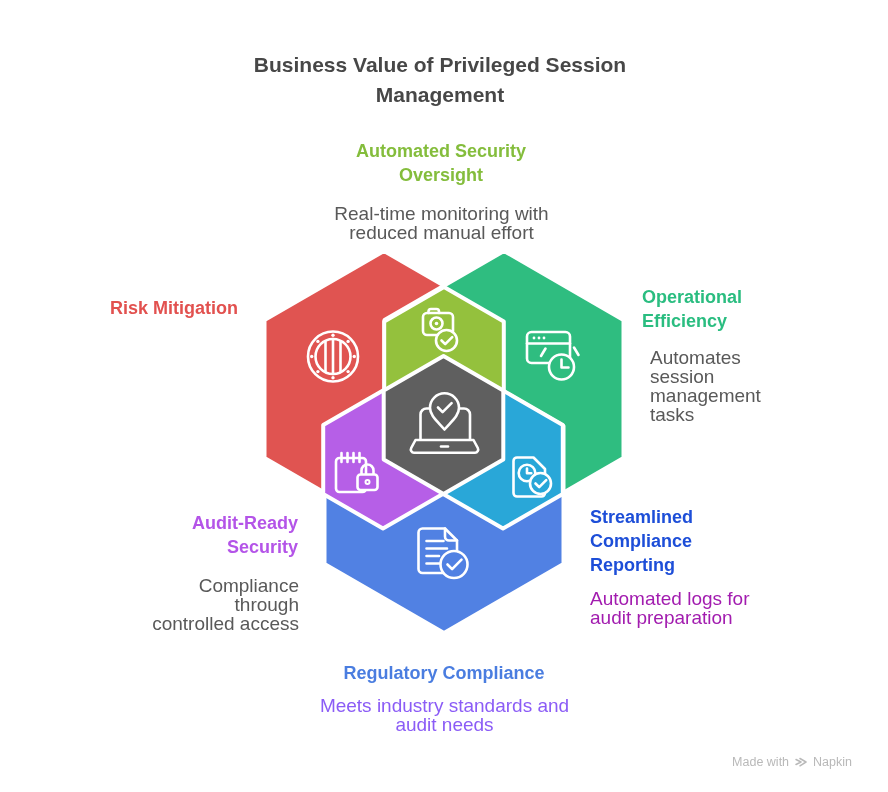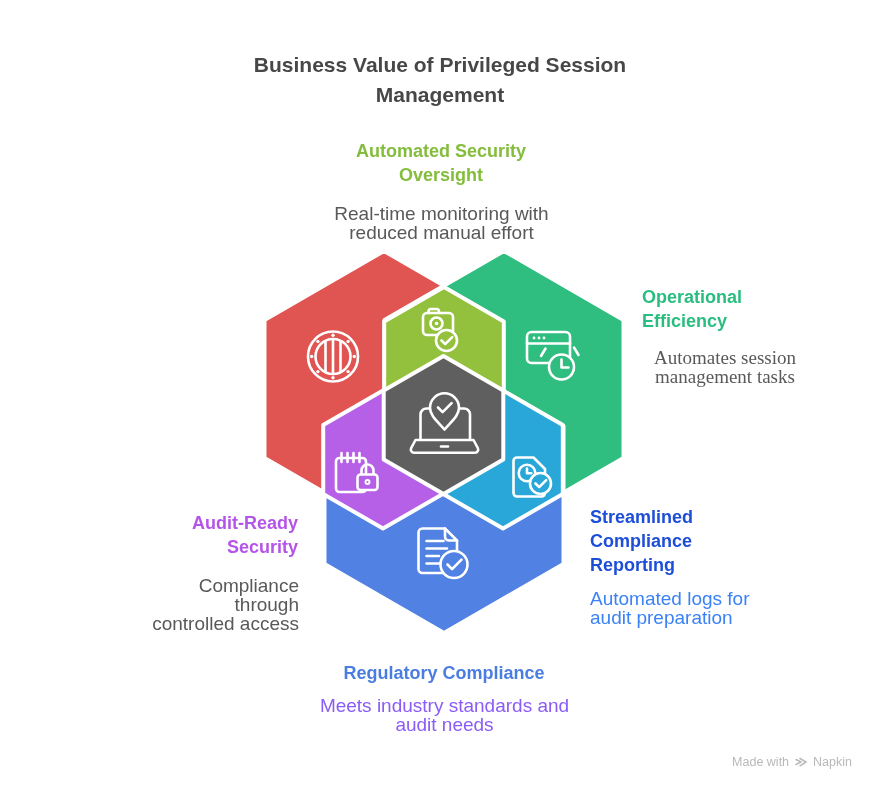--- a/index.html
+++ b/index.html
@@ -10,21 +10,21 @@
   .txt{position:absolute;}
   .title{left:220px;top:50px;width:440px;text-align:center;
          font-size:21px;font-weight:700;line-height:30px;}
   .h{font-size:18px;font-weight:700;line-height:24px;}
   .b{font-size:19px;line-height:19px;}
   .h-oversight{left:321px;top:139px;width:240px;text-align:center;}
   .b-oversight{left:314px;top:204px;width:255px;text-align:center;}
   .h-risk{left:48px;top:296px;width:190px;text-align:right;}
   .b-risk{left:49px;top:331px;width:190px;text-align:right;}
   .h-efficiency{left:642px;top:285px;width:150px;text-align:left;}
-  .b-efficiency{left:650px;top:348px;width:150px;text-align:center;font-family:Liberation Serif, serif;}
+  .b-efficiency{left:650px;top:348px;width:150px;text-align:left;}
   .h-audit{left:163px;top:511px;width:135px;text-align:right;}
   .b-audit{left:149px;top:576px;width:150px;text-align:right;}
   .h-reporting{left:590px;top:505px;width:150px;text-align:left;}
   .b-reporting{left:590px;top:589px;width:185px;text-align:left;}
   .h-compliance{left:294px;top:661px;width:300px;text-align:center;}
   .b-compliance{left:317px;top:696px;width:255px;text-align:center;}
   .footer{position:absolute;right:36px;top:755px;display:flex;align-items:center;
           gap:5px;font-size:12.5px;}
 </style>
 </head>
@@ -114,29 +114,30 @@
       <path d="M415.5,440 H473.5 l4.3,8 a3.2,3.2 0 0 1 -2.8,4.7 H414 a3.2,3.2 0 0 1 -2.8,-4.7 Z" fill="#5f5f5f"></path>
       <path d="M441,446.5 h7"></path>
     </g>
   </svg>
 
   <div class="txt title" style="color: rgb(71, 71, 71);">Business Value of Privileged Session Management</div>
 
   <div class="txt h h-oversight" style="color: rgb(132, 189, 60);">Automated Security Oversight</div>
   <div class="txt b b-oversight" style="color: rgb(89, 89, 89);">Real-time monitoring with reduced manual effort</div>
 
+  <div class="txt h h-risk" style="color: rgb(226, 81, 79);">Risk Mitigation</div>
 
   <div class="txt h h-efficiency" style="color: rgb(42, 189, 128);">Operational Efficiency</div>
   <div class="txt b b-efficiency" style="color: rgb(89, 89, 89);">Automates session management tasks</div>
 
   <div class="txt h h-audit" style="color: rgb(180, 84, 232);">Audit-Ready Security</div>
   <div class="txt b b-audit" style="color: rgb(89, 89, 89);">Compliance through controlled access</div>
 
   <div class="txt h h-reporting" style="color: #1d4ed8;">Streamlined Compliance Reporting</div>
-  <div class="txt b b-reporting" style="color: #3b82f6;">Automated logs for audit preparation</div>
+  <div class="txt b b-reporting" style="color: #a21caf;">Automated logs for audit preparation</div>
 
   <div class="txt h h-compliance" style="color: rgb(74, 125, 224);">Regulatory Compliance</div>
   <div class="txt b b-compliance" style="color: #8b5cf6;">Meets industry standards and audit needs</div>
 
   <div class="footer">
     <span style="color: rgb(185, 185, 185);">Made with</span>
     <svg width="14" height="13" viewBox="0 0 14 13" fill="none" stroke="#b9b9b9" stroke-width="1.5" stroke-linecap="round" stroke-linejoin="round">
       <path d="M2,3.5 L7,6 L2,8.5"></path>
       <path d="M6,2.5 L12,6 L6,9.8"></path>
     </svg>

